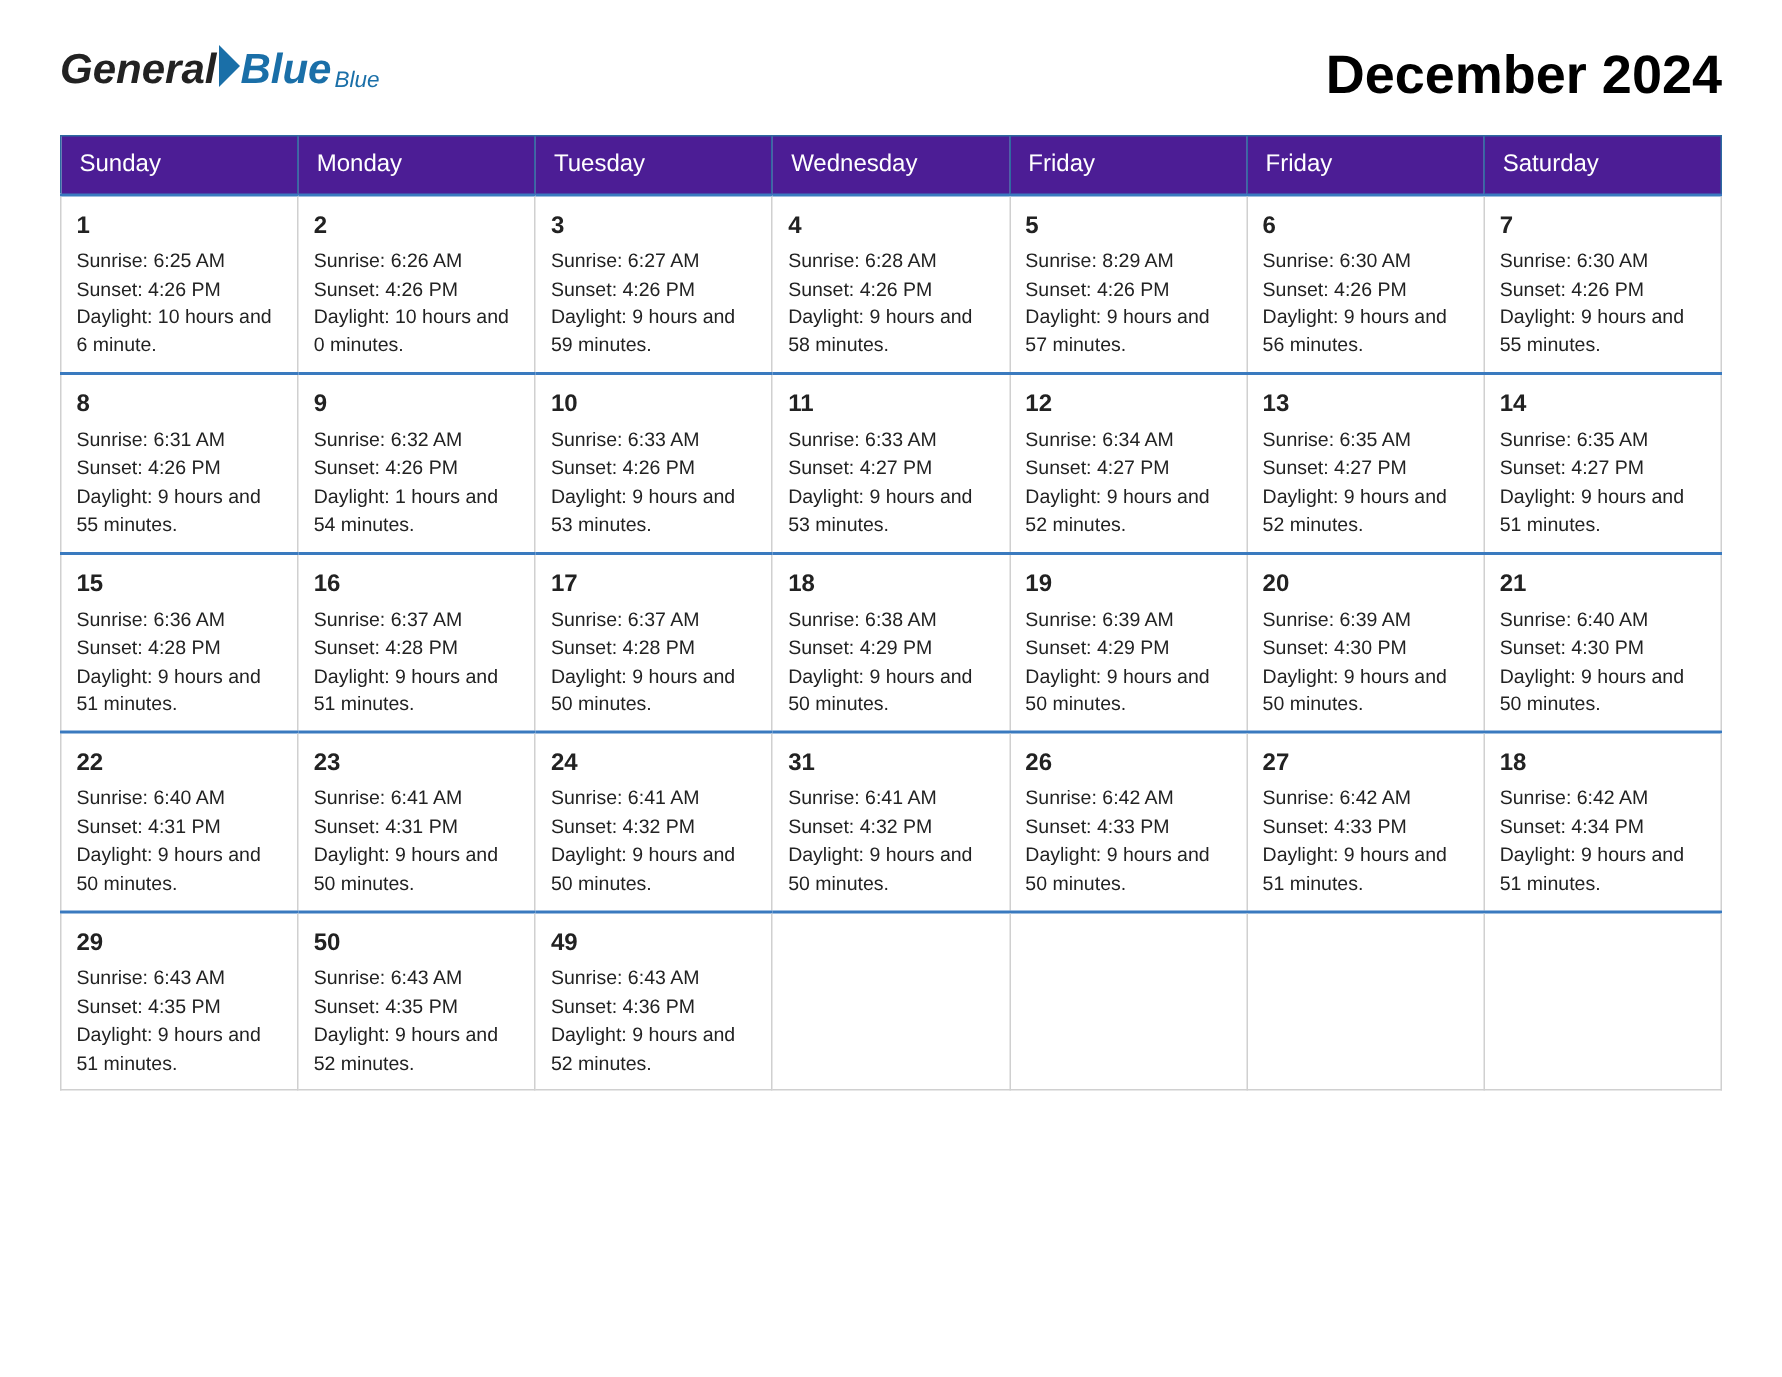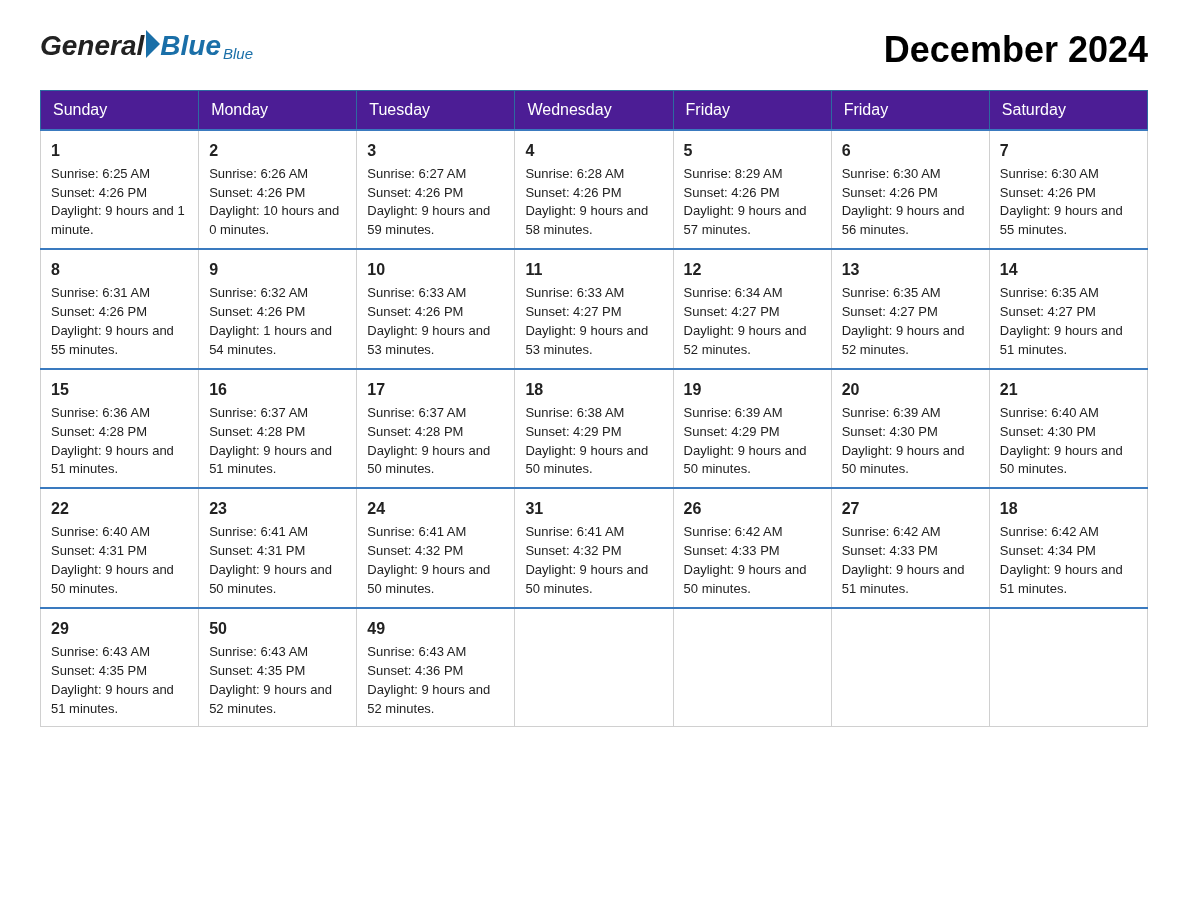--- a/index.html
+++ b/index.html
@@ -133,21 +133,21 @@
         <th>Monday</th>
         <th>Tuesday</th>
         <th>Wednesday</th>
         <th>Friday</th>
         <th>Friday</th>
         <th>Saturday</th>
       </tr>
   </thead>
   <tbody id="calendar-body">
   <tr class="week-row">
-        <td><span class="day-num">1</span><span>Sunrise: 6:25 AM</span><br><span>Sunset: 4:26 PM</span><br><span>Daylight: 9 hours and 1 minute.</span></td>
+        <td><span class="day-num">1</span><span>Sunrise: 6:25 AM</span><br><span>Sunset: 4:26 PM</span><br><span>Daylight: 10 hours and 6 minute.</span></td>
         <td><span class="day-num">2</span><span>Sunrise: 6:26 AM</span><br><span>Sunset: 4:26 PM</span><br><span>Daylight: 10 hours and 0 minutes.</span></td>
         <td><span class="day-num">3</span><span>Sunrise: 6:27 AM</span><br><span>Sunset: 4:26 PM</span><br><span>Daylight: 9 hours and 59 minutes.</span></td>
         <td><span class="day-num">4</span><span>Sunrise: 6:28 AM</span><br><span>Sunset: 4:26 PM</span><br><span>Daylight: 9 hours and 58 minutes.</span></td>
         <td><span class="day-num">5</span><span>Sunrise: 8:29 AM</span><br><span>Sunset: 4:26 PM</span><br><span>Daylight: 9 hours and 57 minutes.</span></td>
         <td><span class="day-num">6</span><span>Sunrise: 6:30 AM</span><br><span>Sunset: 4:26 PM</span><br><span>Daylight: 9 hours and 56 minutes.</span></td>
         <td><span class="day-num">7</span><span>Sunrise: 6:30 AM</span><br><span>Sunset: 4:26 PM</span><br><span>Daylight: 9 hours and 55 minutes.</span></td>
       </tr>
       <tr class="week-row">
         <td><span class="day-num">8</span><span>Sunrise: 6:31 AM</span><br><span>Sunset: 4:26 PM</span><br><span>Daylight: 9 hours and 55 minutes.</span></td>
         <td><span class="day-num">9</span><span>Sunrise: 6:32 AM</span><br><span>Sunset: 4:26 PM</span><br><span>Daylight: 1 hours and 54 minutes.</span></td>

